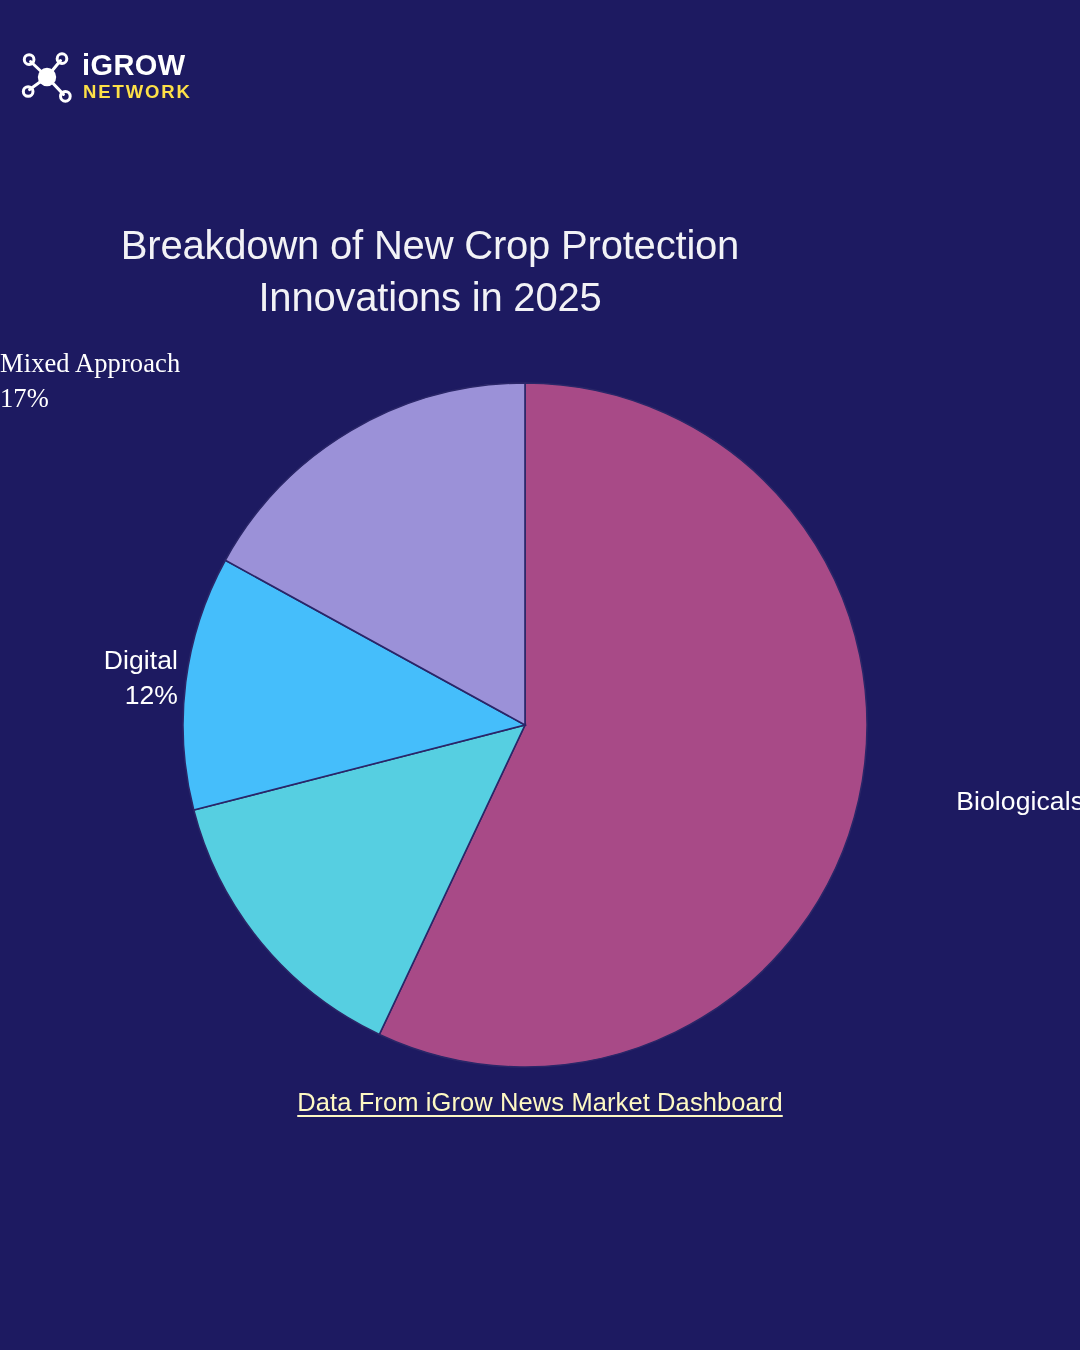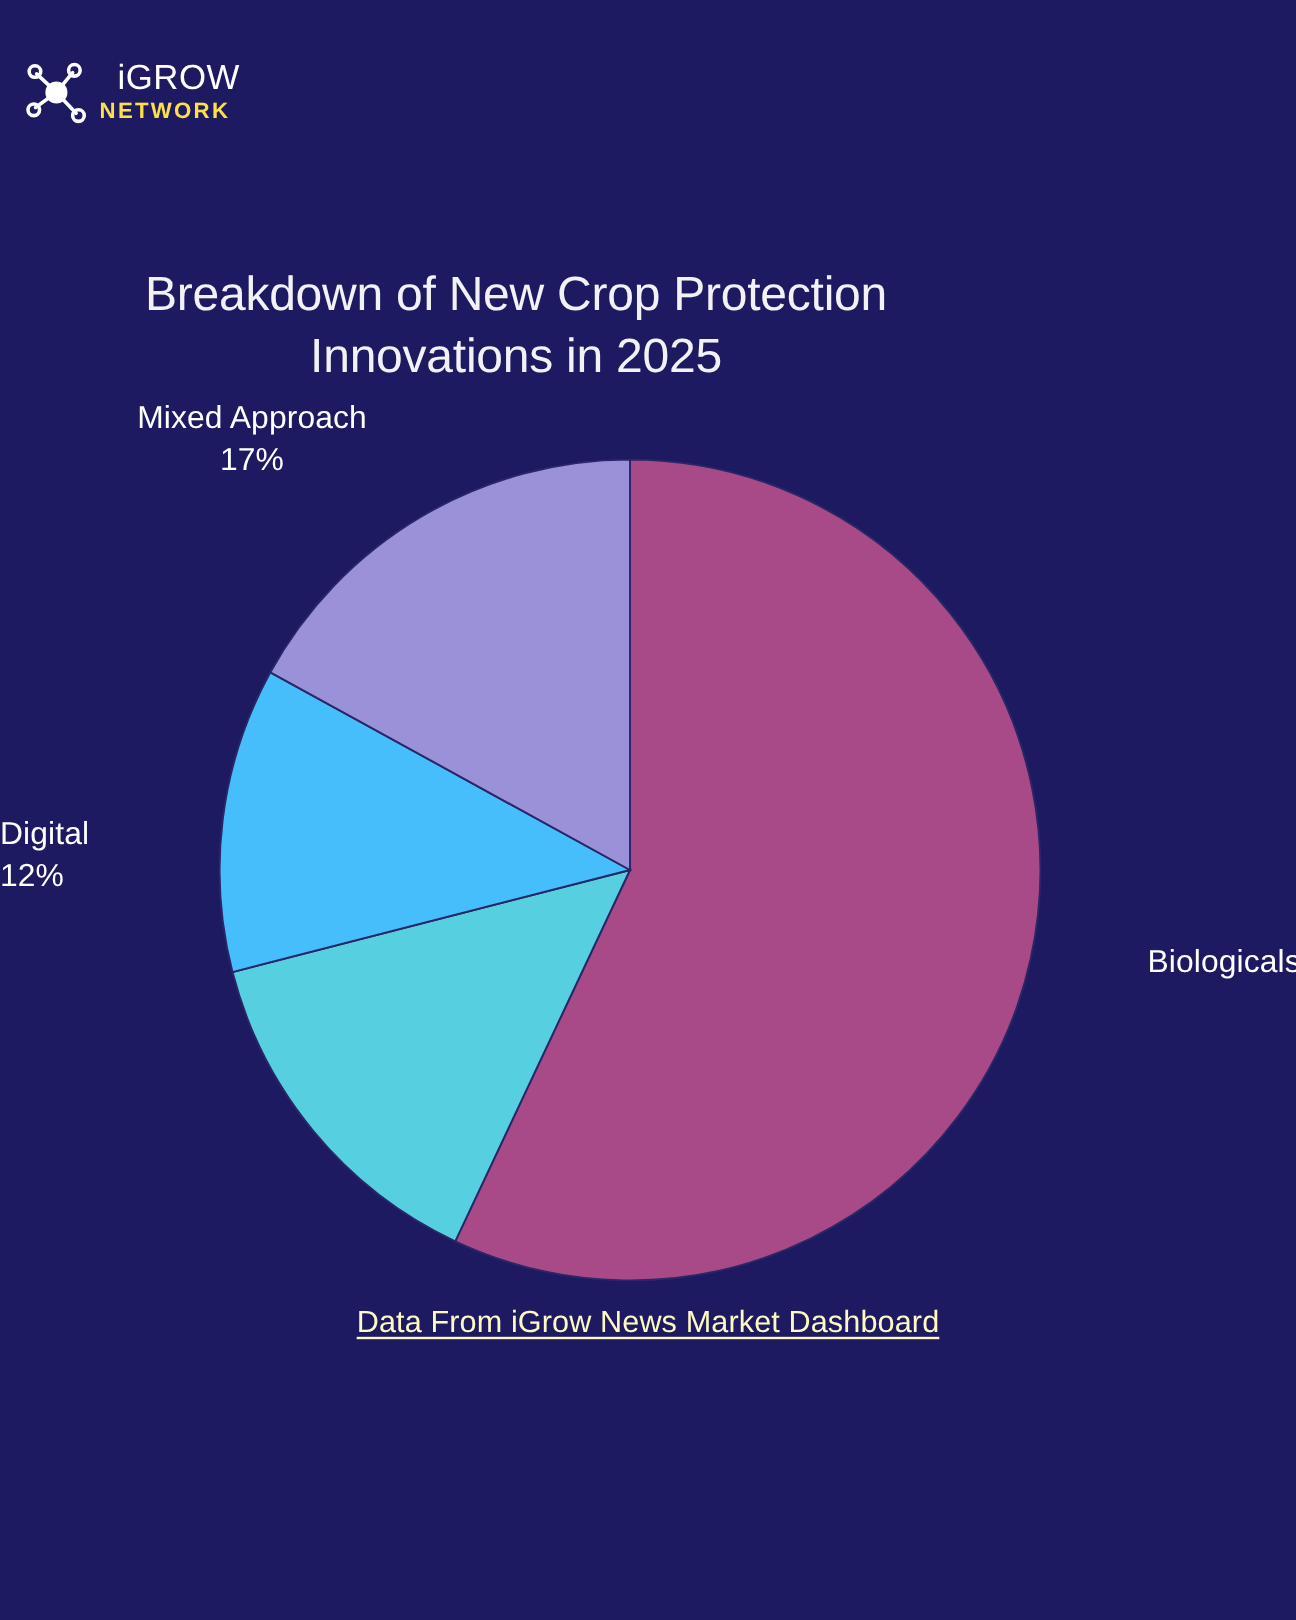--- a/index.html
+++ b/index.html
@@ -34,23 +34,22 @@
   }
   #brand-logo .logo-words {
     display: flex;
     flex-direction: column;
     line-height: 1;
     padding-bottom: 2px;
   }
   #brand-logo .logo-primary {
     color: #ffffff;
     font-size: 29px;
-    font-weight: normal;
+    font-weight: bold;
     letter-spacing: 0.4px;
-    margin-left: 16px;
   }
   #brand-logo .logo-secondary {
     color: #fde047;
     font-size: 18.5px;
     font-weight: bold;
     letter-spacing: 1.9px;
     margin-top: 3px;
     padding-left: 1px;
   }
 
@@ -90,29 +89,29 @@
     font-size: 26.5px;
     line-height: 35px;
     letter-spacing: 0.1px;
     white-space: nowrap;
   }
   .slice-label .label-name { display: block; }
   .slice-label .label-value { display: block; }
 
   #label-mixed-approach {
     left: 0;
-    top: 331px;
+    top: 346px;
     width: 420px;
-    text-align: center;
+    font-family: Liberation Serif, serif;
   }
   #label-digital {
     left: 0;
-    top: 677px;
+    top: 643px;
     width: 178px;
-    text-align: left;
+    text-align: right;
   }
   #label-chemical {
     left: 0;
     top: 955px;
     width: 268px;
     text-align: center;
   }
   #label-biologicals {
     left: 876px;
     top: 784px;

